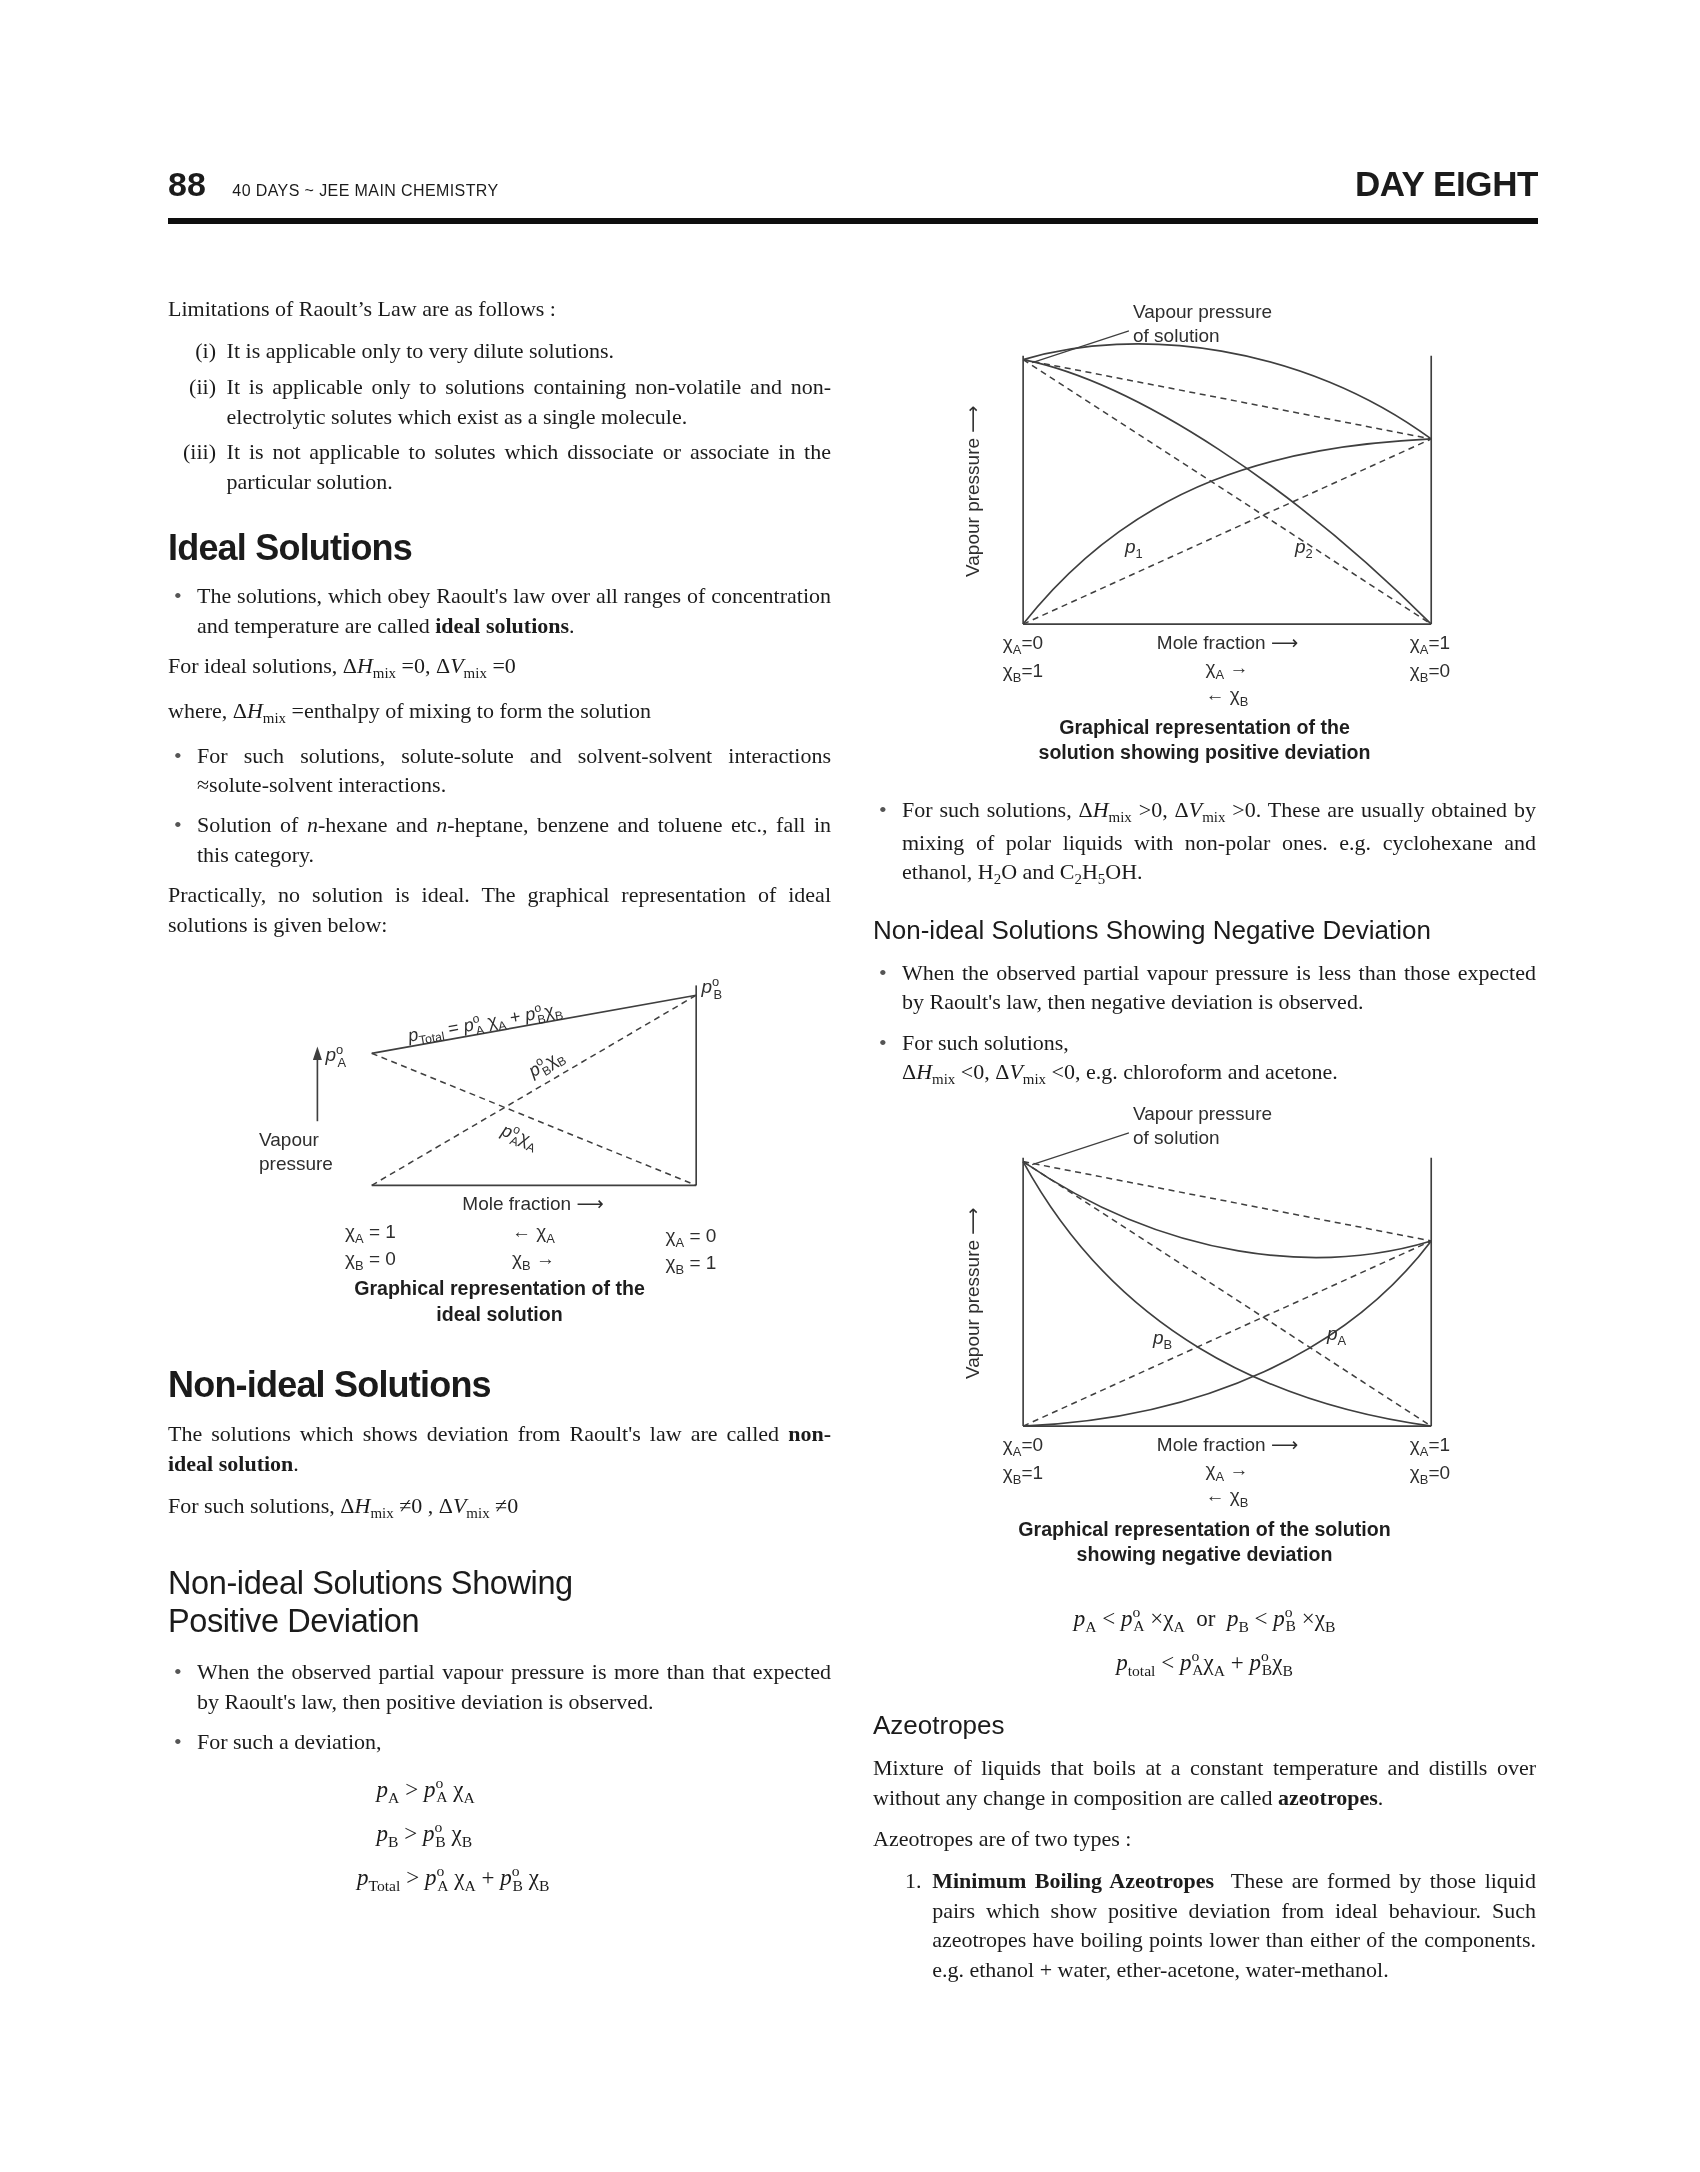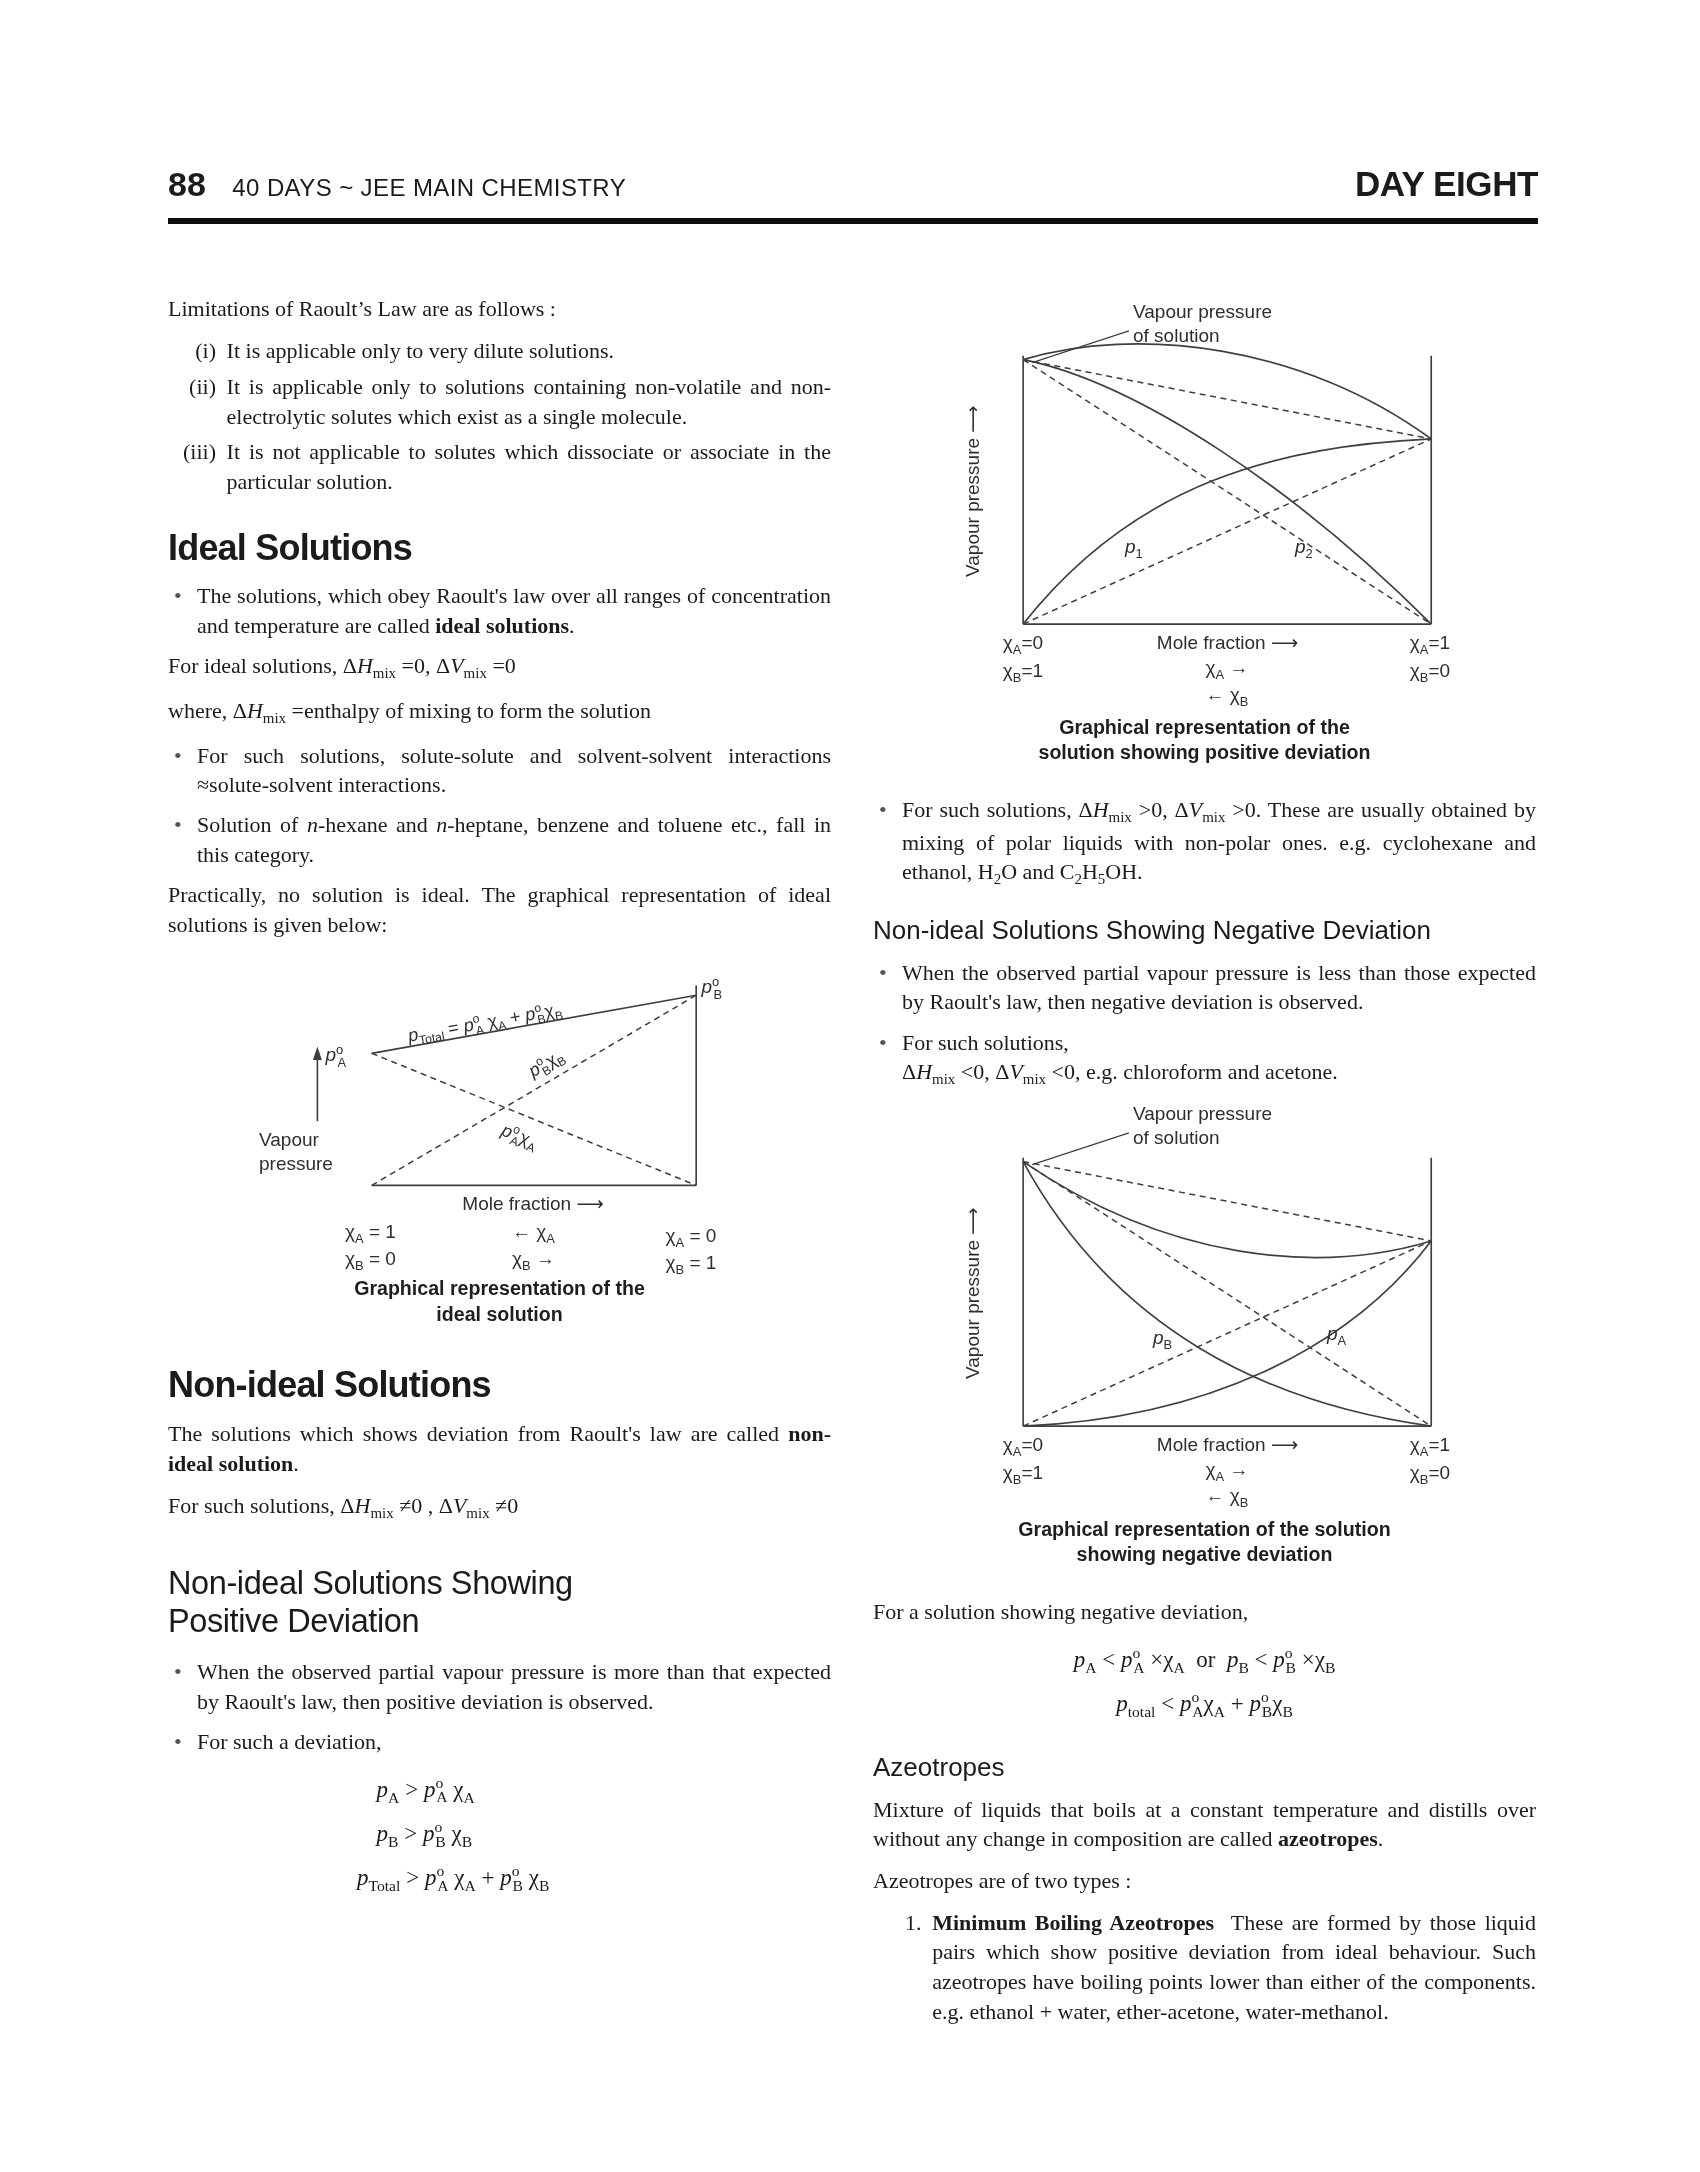--- a/index.html
+++ b/index.html
@@ -4,21 +4,21 @@
 <style>
   html,body{margin:0;padding:0;}
   body{width:1700px;height:2172px;background:#ffffff;color:#1b1b1b;
        font-family:"Liberation Serif",serif;font-size:22px;line-height:1.35;}
   .page{box-sizing:border-box;width:1700px;height:2172px;padding:160px 162px 0 168px;position:relative;}
 
   
   .pagehead{display:flex;justify-content:space-between;align-items:baseline;
             border-bottom:6px solid #0e0e0e;padding-bottom:10.6px;}
   .ph-num{font-family:"Liberation Sans",sans-serif;font-weight:700;font-size:34px;}
-  .ph-title{font-family:"Liberation Sans",sans-serif;font-size:24px;margin-left:21px;letter-spacing:0.4px;}
+  .ph-title{font-family:"Liberation Sans",sans-serif;font-size:16px;margin-left:21px;letter-spacing:0.4px;}
   .ph-right{font-family:"Liberation Sans",sans-serif;font-weight:700;font-size:35px;letter-spacing:-0.4px;}
 
   
   .cols{display:flex;gap:42px;margin-top:70px;}
   .col{width:663px;}
 
   p.body{margin:0 0 12px 0;text-align:justify;}
   .noj{text-align:left;font-family:Liberation Serif, serif;}
   .numlist{margin:3px 0 7.6px 0;}
   .numrow{display:grid;grid-template-columns:48px 1fr;column-gap:10.6px;margin-bottom:6px;}
@@ -252,21 +252,20 @@
           <div>χ<sub>A</sub> →</div>
           <div>← χ<sub>B</sub></div>
         </div>
         <div class="lbl ctr" style="left:452px;top:360px;width:76px">χ<sub>B</sub>=0</div>
         <figcaption class="figcap" style="top:416px">
           <div>Graphical representation of the solution</div>
           <div>showing negative deviation</div>
         </figcaption>
       </figure>
 
-      <p class="body noj">For a solution showing negative deviation,</p>
 
       <div class="eqcenter">
         <div><i>p</i><sub>A</sub> &lt; <i>p</i><sup>o</sup><sub class="st">A</sub> ×χ<sub>A</sub>&nbsp;&nbsp;or&nbsp;&nbsp;<i>p</i><sub>B</sub> &lt; <i>p</i><sup>o</sup><sub class="st">B</sub> ×χ<sub>B</sub></div>
         <div><i>p</i><sub>total</sub> &lt; <i>p</i><sup>o</sup><sub class="st">A</sub>χ<sub>A</sub> + <i>p</i><sup>o</sup><sub class="st">B</sub>χ<sub>B</sub></div>
       </div>
 
       <h3 class="h-small">Azeotropes</h3>
       <p class="body">Mixture of liquids that boils at a constant temperature and distills over without any change in composition are called <b>azeotropes</b>.</p>
       <p class="body noj">Azeotropes are of two types :</p>
 

